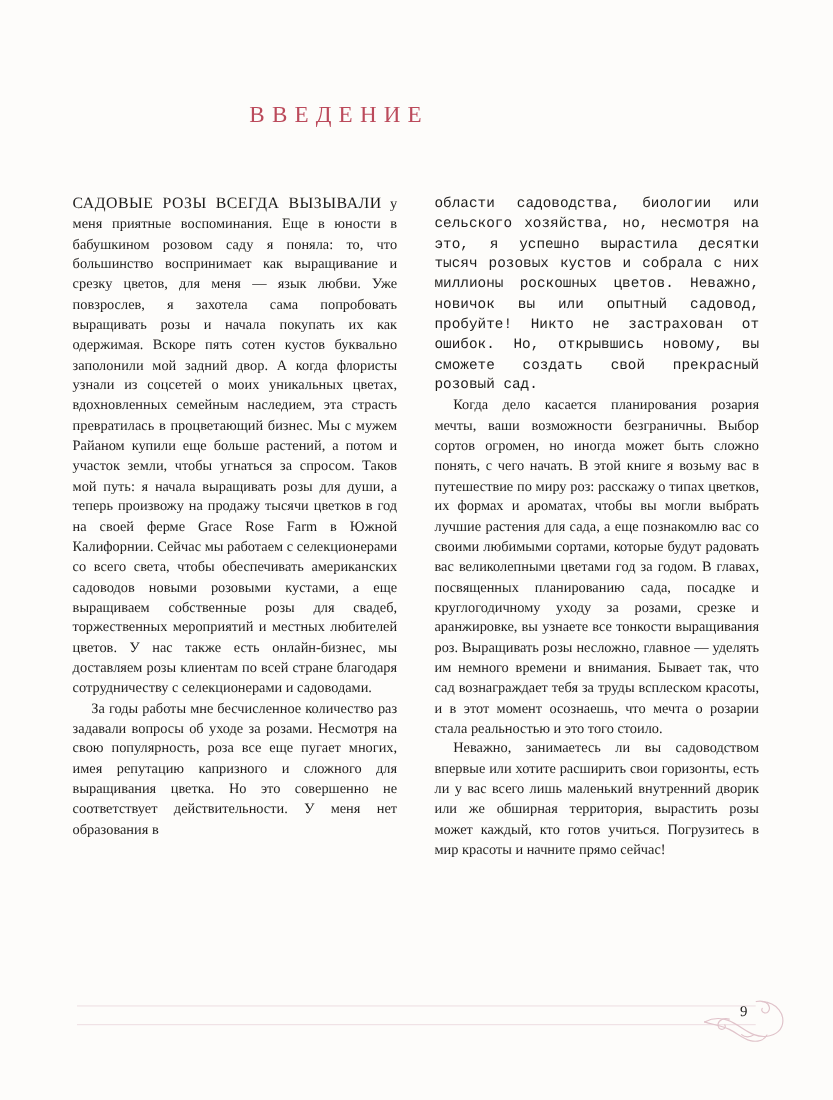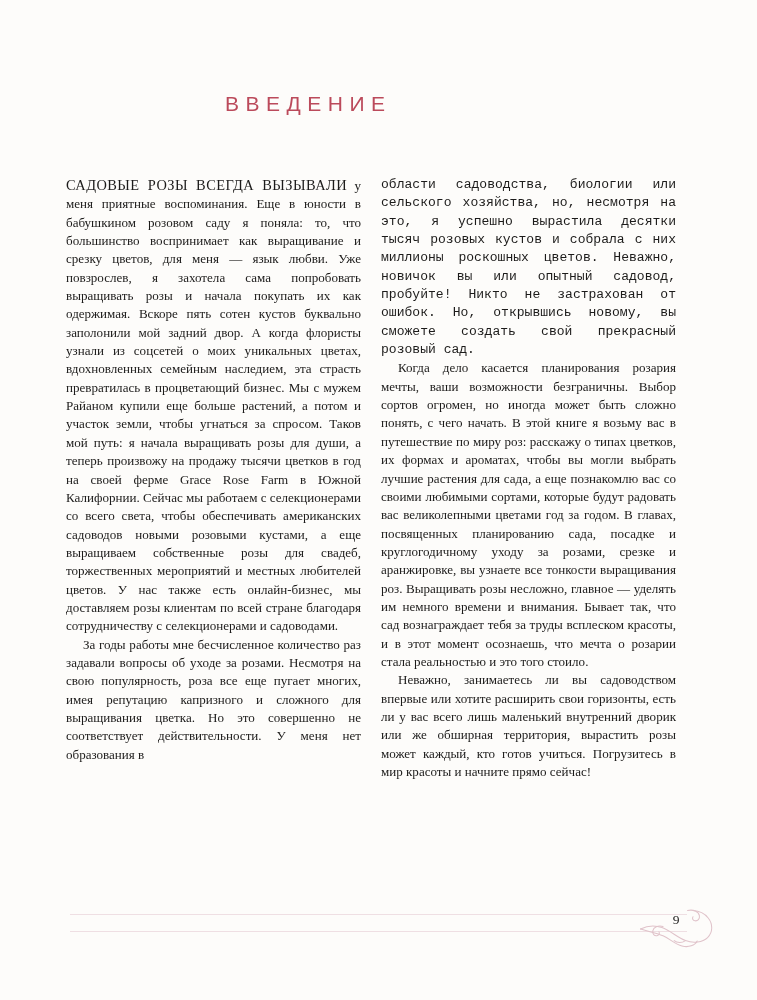--- a/index.html
+++ b/index.html
@@ -24,33 +24,33 @@
   
   .chapter-title {
     position: absolute;
     top: 92px;
     left: 0;
     width: 610px;
     text-align: center;
     font-size: 21px;
     letter-spacing: 6.5px;
     color: #bb4a5b;
-    font-family: Liberation Sans, sans-serif;
+    font-family: Liberation Serif, serif;
     font-weight: 400;
     text-indent: 6.5px;
   }
 
   
   .columns {
     position: absolute;
     top: 176px;
     left: 66px;
     width: 625px;
     display: flex;
-    gap: 20px;
+    gap: 34px;
   }
   .col {
     width: 295px;
     font-size: 13.05px;
     line-height: 18.35px;
     text-align: justify;
     text-justify: inter-word;
     hyphens: manual;
   }
   .col p {

